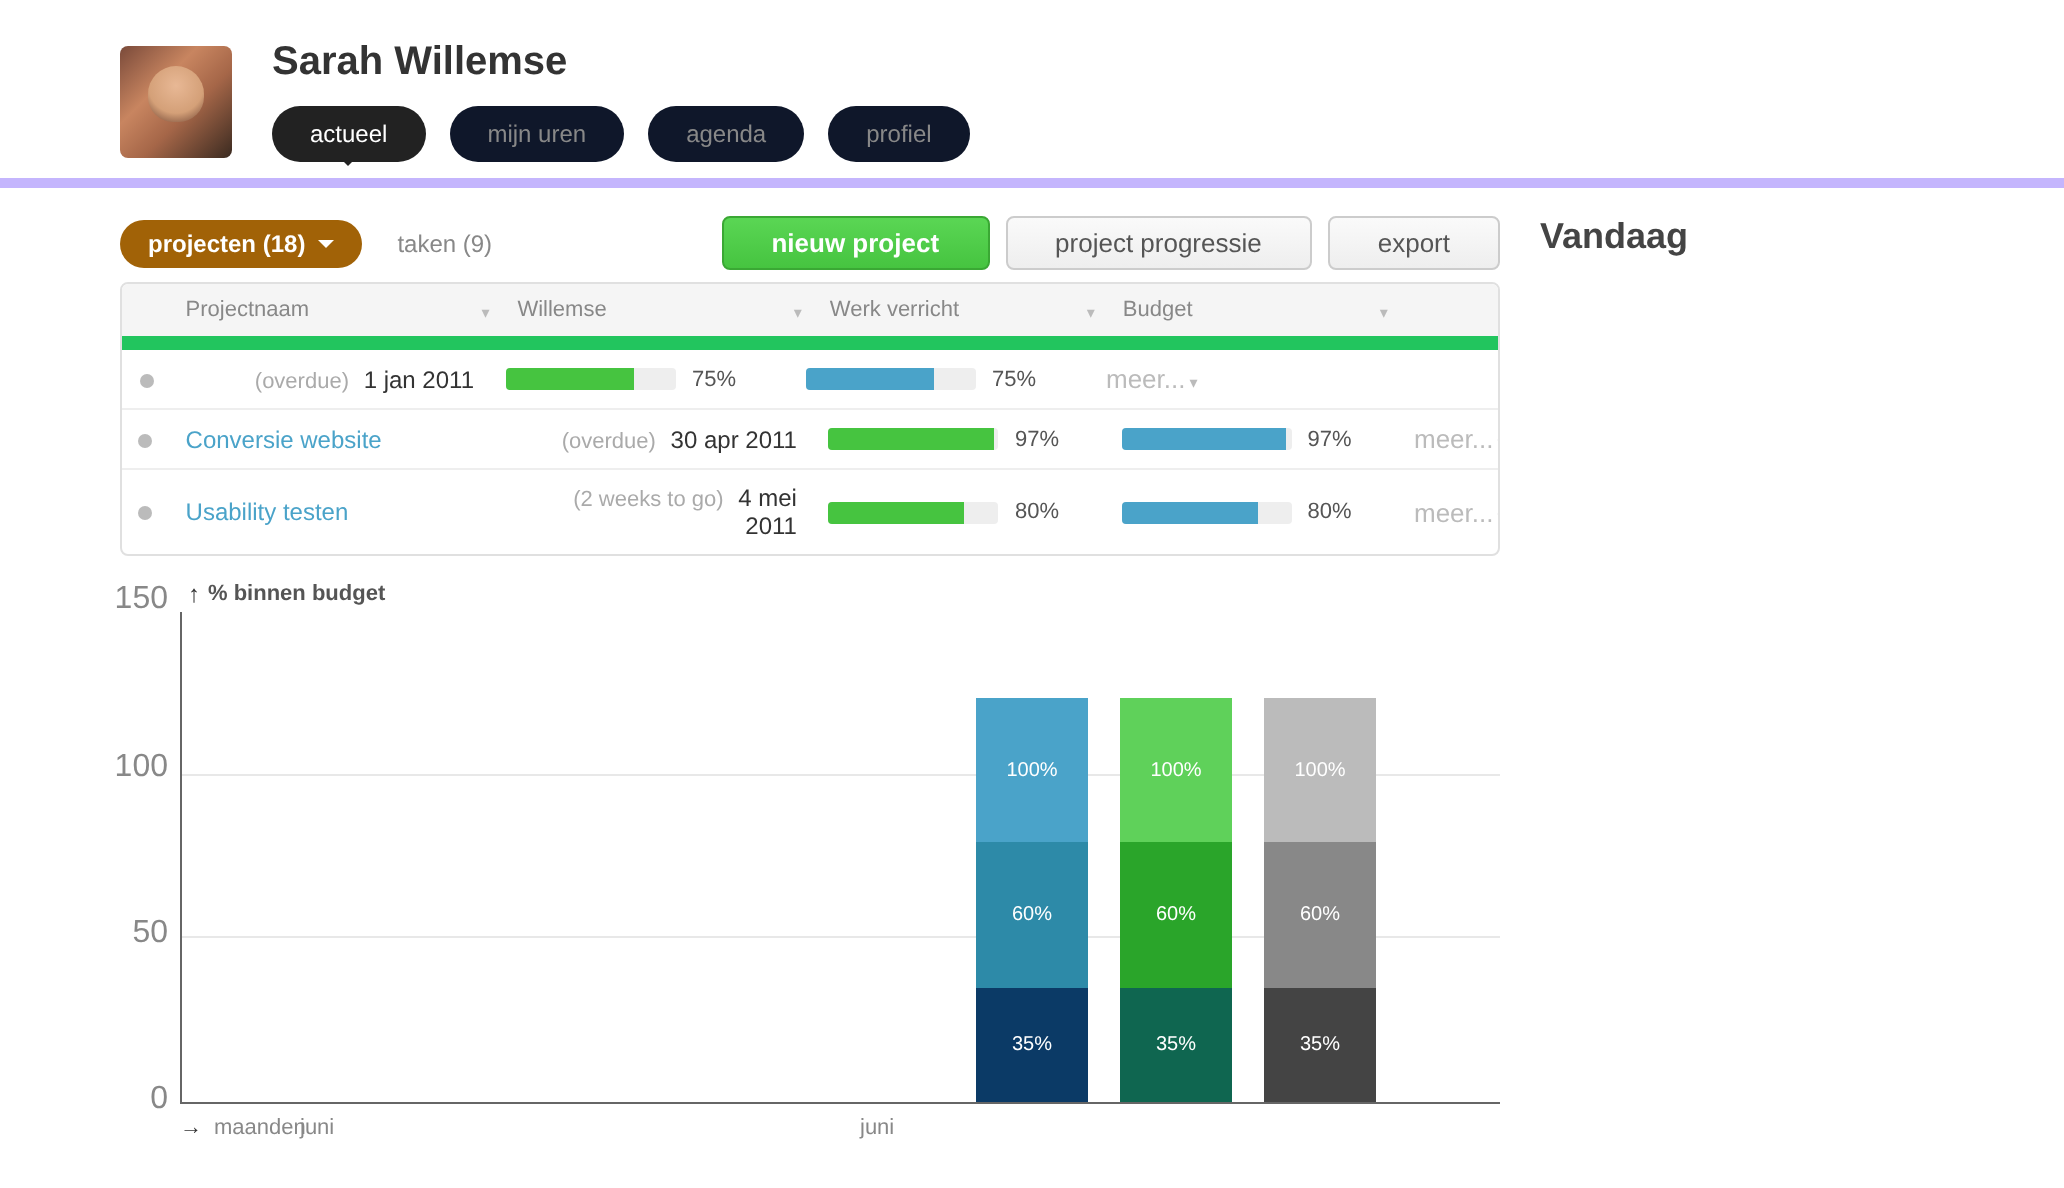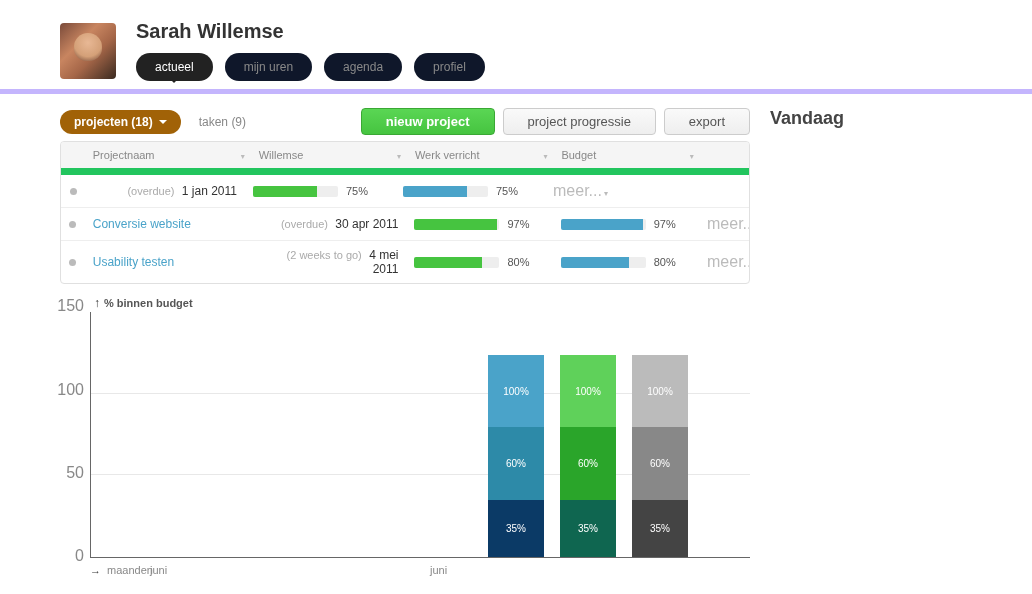--- a/index.html
+++ b/index.html
@@ -43,21 +43,21 @@
 .dot { width: 7px; height: 7px; background: #bbb; border-radius: 50%; display: inline-block; }
 .link { color: #4aa3c9; text-decoration: none; }
 .deadline-extra { color: #aaa; font-size: 11px; margin-right: 4px; }
 .deadline-date { color: #333; }
 .progress { display: flex; align-items: center; gap: 8px; }
 .bar { width: 85px; height: 11px; background: #eee; border-radius: 2px; overflow: hidden; position: relative; }
 .fill { height: 100%; }
 .fill-green { background: #46c440; }
 .fill-blue { background: #4aa3c9; }
 .pct { font-size: 11px; color: #555; width: 32px; }
-.more-link { color: #bbb; font-size: 16px; cursor: pointer; }
+.more-link { color: #bbb; font-size: 13px; cursor: pointer; }
 .more-link::after { content: "▾"; font-size: 8px; margin-left: 2px; }
 .chart-area { margin-top: 12px; position: relative; height: 280px; }
 .chart-label-top { font-size: 11px; color: #555; font-weight: 600; position: absolute; left: 34px; top: 0; display: flex; align-items: center; gap: 4px; }
 .arrow-up::before { content: "↑"; font-size: 12px; color: #333; }
 .y-ticks { position: absolute; left: 0; top: 10px; bottom: 20px; width: 28px; }
 .y-tick { position: absolute; right: 4px; font-size: 16px; color: #888; transform: translateY(50%); }
 .plot { position: absolute; left: 30px; right: 0; top: 16px; bottom: 18px; border-left: 1px solid #666; border-bottom: 1px solid #666; }
 .gridline { position: absolute; left: 0; right: 0; border-top: 1px solid #e8e8e8; }
 .bars-container { position: absolute; left: 0; right: 0; bottom: 0; top: 0; display: flex; align-items: flex-end; }
 .grp { display: flex; align-items: flex-end; gap: 2px; margin-left: 10px; }

